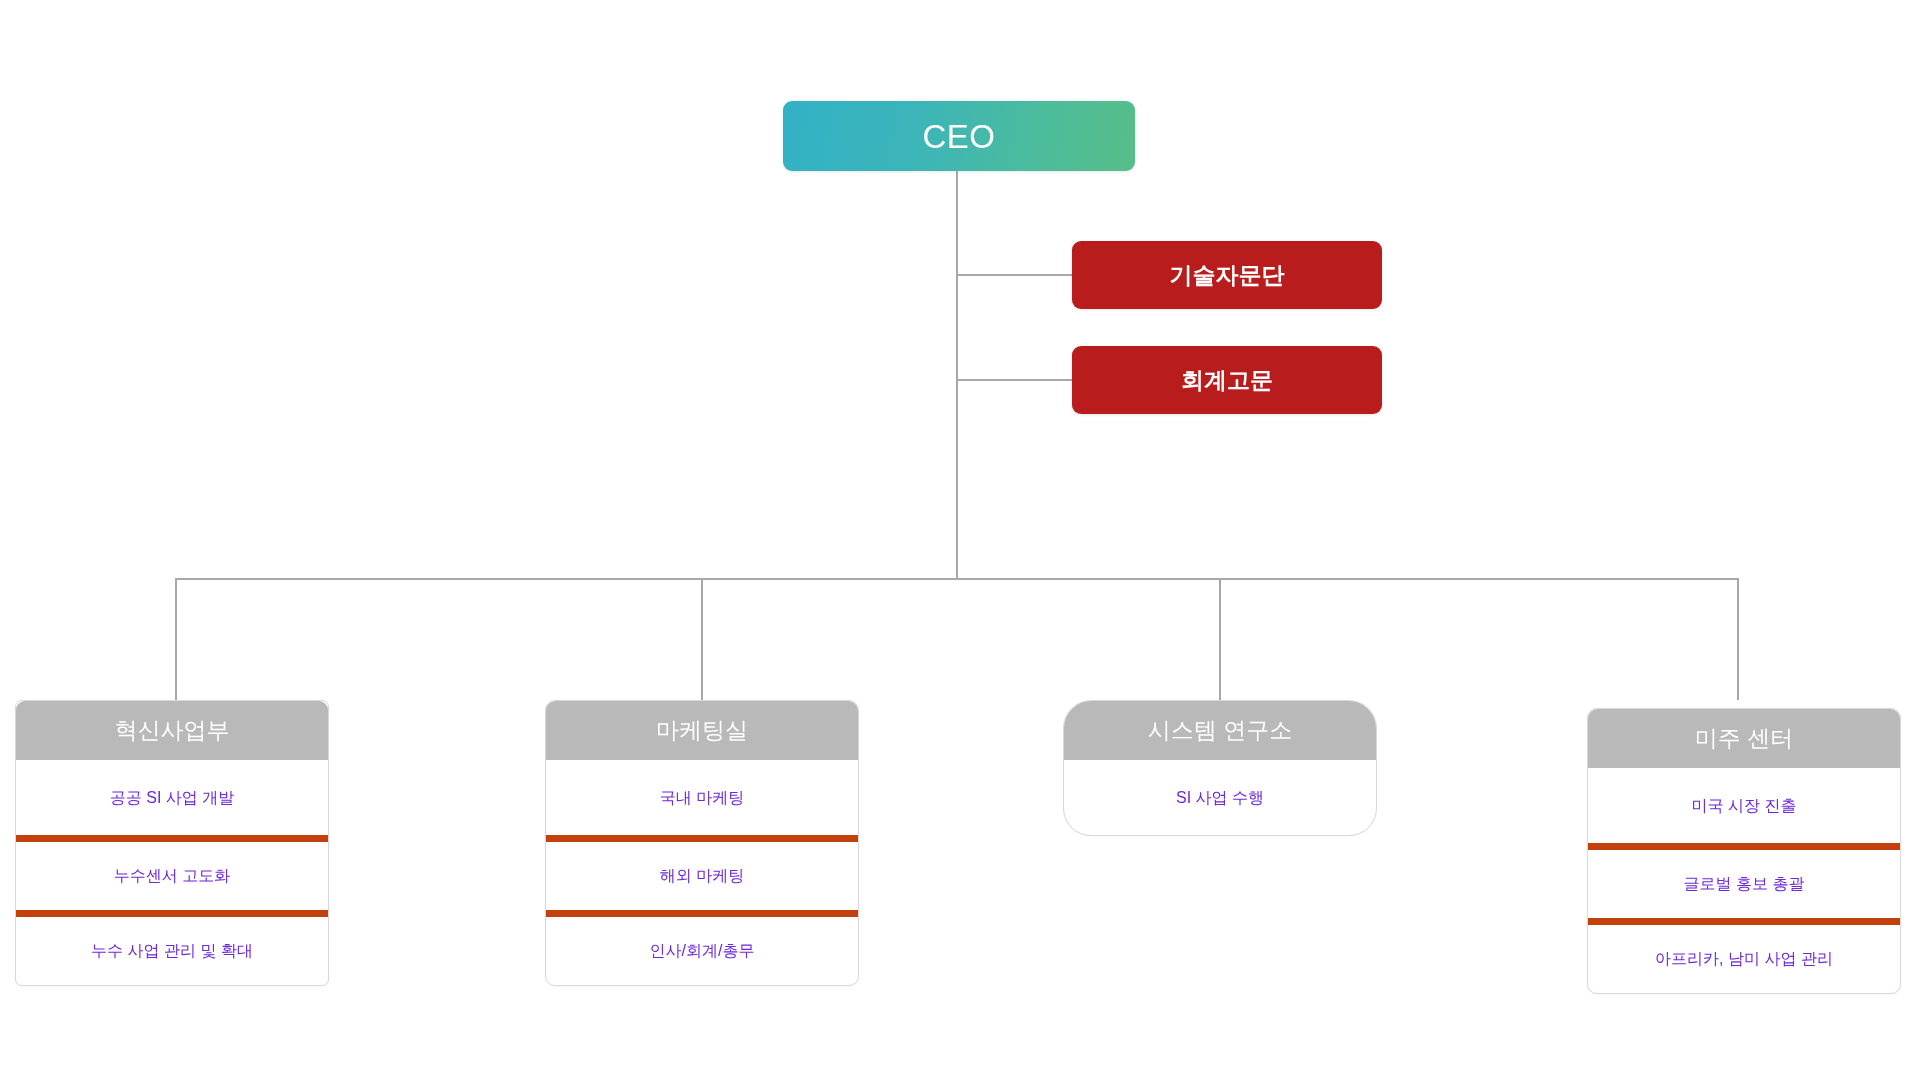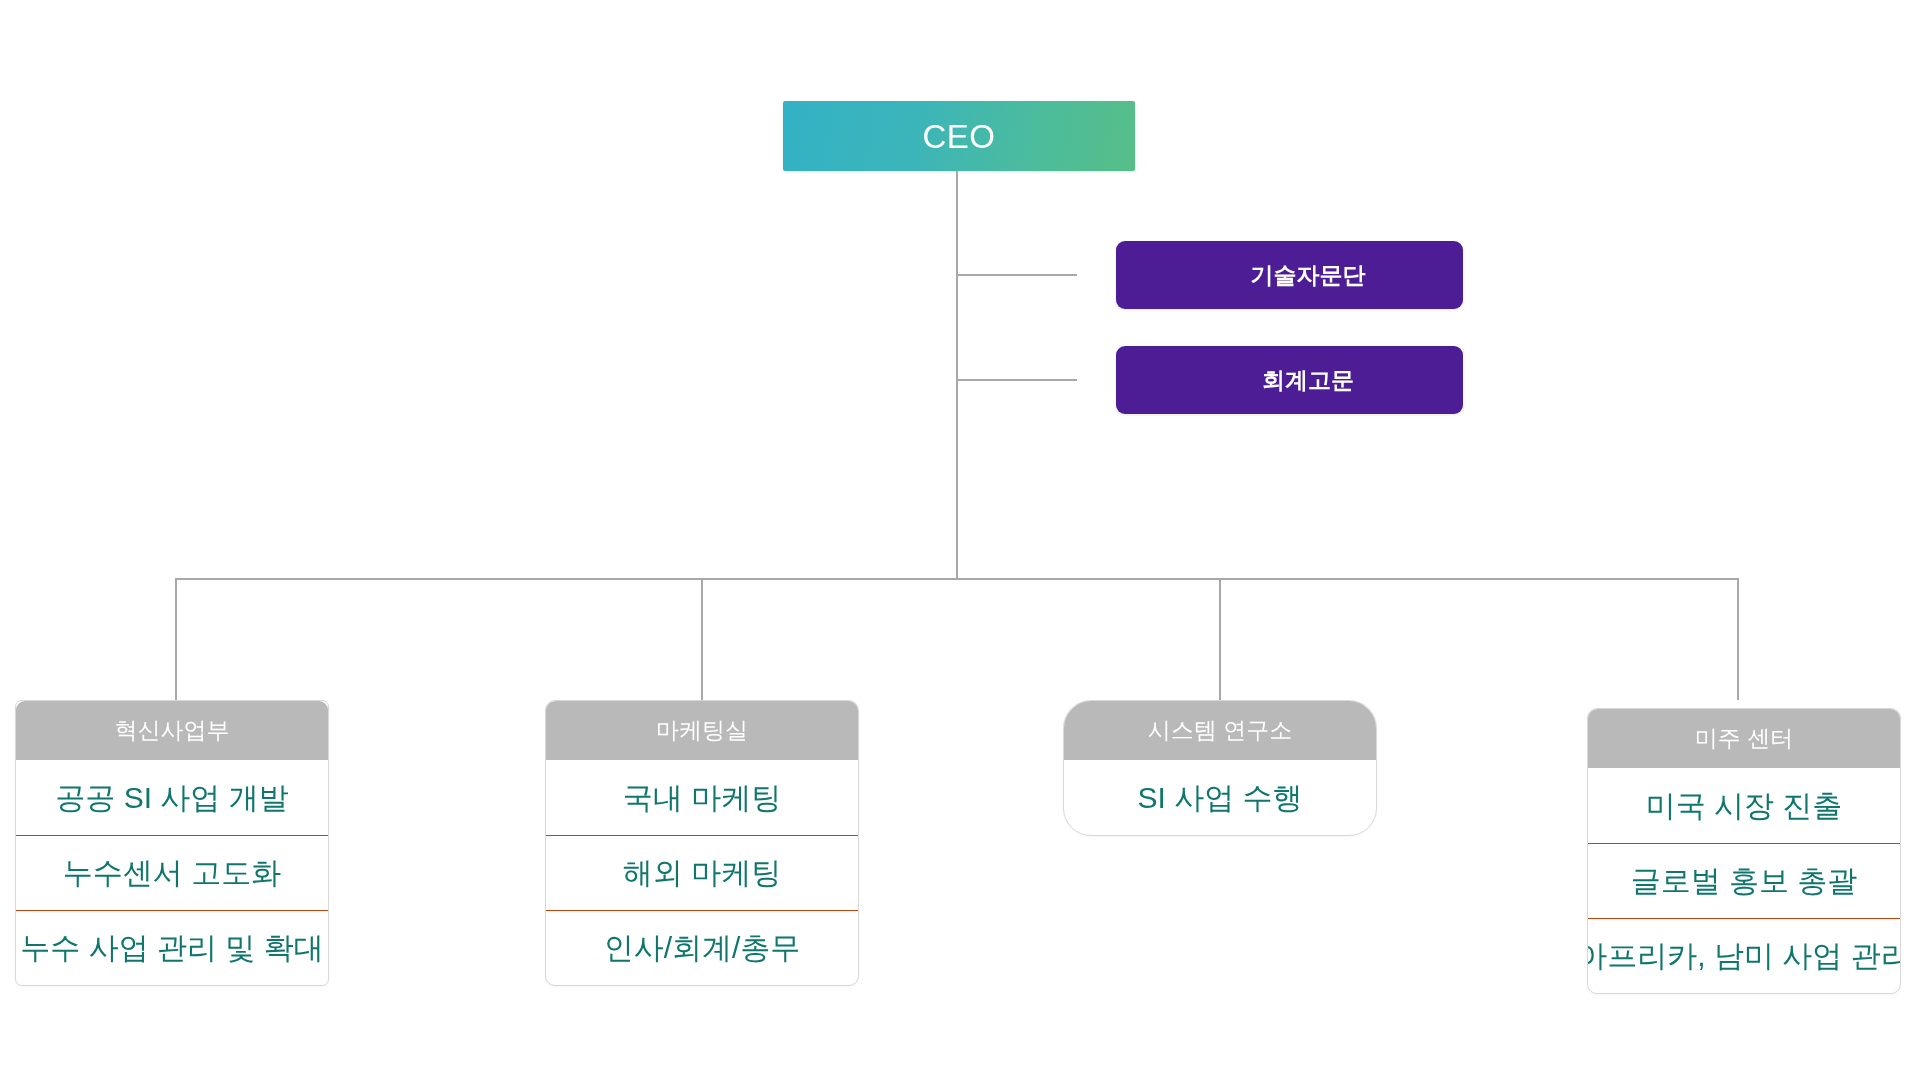--- a/index.html
+++ b/index.html
@@ -29,48 +29,47 @@
   .line-v { width: 2px; }
   .line-h { height: 2px; }
 
   
   .ceo-box {
     position: absolute;
     left: 783px;
     top: 101px;
     width: 352px;
     height: 70px;
-    border-radius: 2px;
+    border-radius: 9px;
     background: linear-gradient(100deg, #33b2c6 0%, #3cb5b9 38%, #4cbc9c 72%, #57be88 100%);
     box-shadow: 0 1px 3px rgba(0,0,0,0.10);
     display: flex;
     align-items: center;
     justify-content: center;
   }
   .ceo-label {
     color: #ffffff;
     font-size: 33px;
     font-weight: 400;
     letter-spacing: 0.5px;
     line-height: 1;
   }
 
   
   .advisor-box {
     position: absolute;
-    left: 1116px;
+    left: 1072px;
     width: 310px;
     height: 68px;
     border-radius: 9px;
-    background: #4c1d95;
+    background: #b91c1c;
     box-shadow: 0 1px 3px rgba(0,0,0,0.10);
     display: flex;
     align-items: center;
     justify-content: center;
-    padding-left: 37px;
   }
   .advisor-box.adv-1 { top: 241px; }
   .advisor-box.adv-2 { top: 346px; }
   .advisor-label {
     color: #ffffff;
     font-size: 23px;
     font-weight: 700;
     line-height: 1;
   }
 
@@ -108,28 +107,28 @@
     white-space: nowrap;
   }
 
   .dept-items { display: block; }
 
   .dept-item {
     height: 75px;
     display: flex;
     align-items: center;
     justify-content: center;
-    border-top: 1px solid #c2410c;
+    border-top: 7px solid #c2410c;
     box-sizing: border-box;
   }
   .dept-item:first-child { border-top: none; }
 
   .dept-item-label {
-    color: #0f766e;
-    font-size: 30px;
+    color: #6d28d9;
+    font-size: 16px;
     font-weight: 400;
     line-height: 1;
     white-space: nowrap;
   }
 </style>
 </head>
 <body>
 
 <div id="org-canvas">
 

